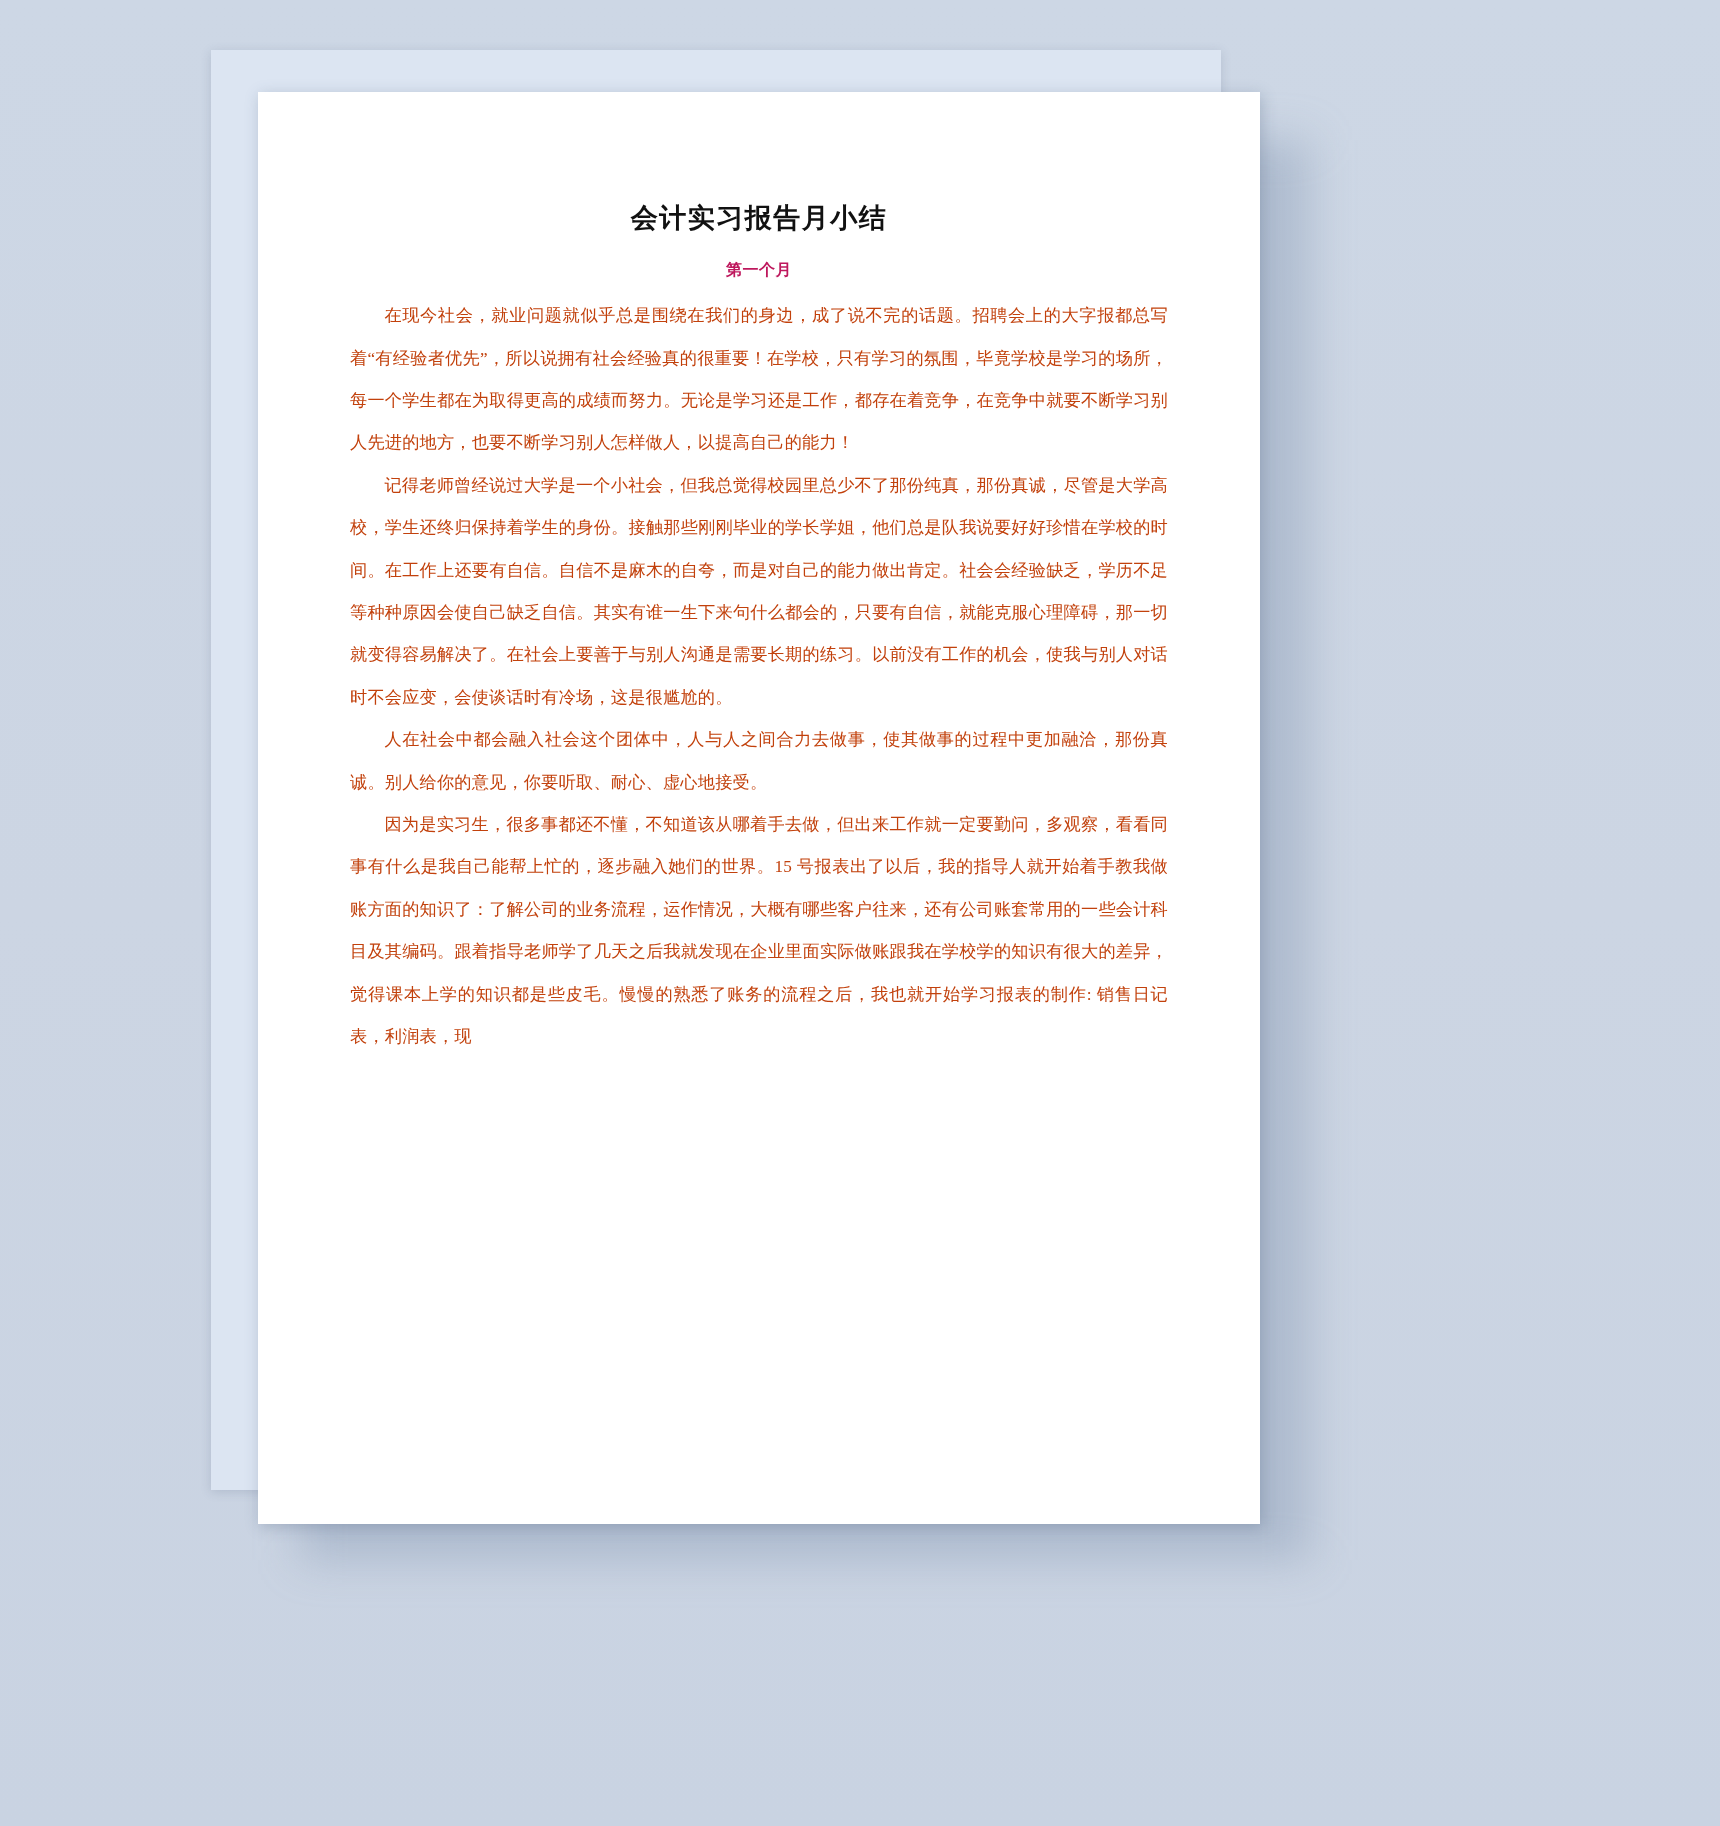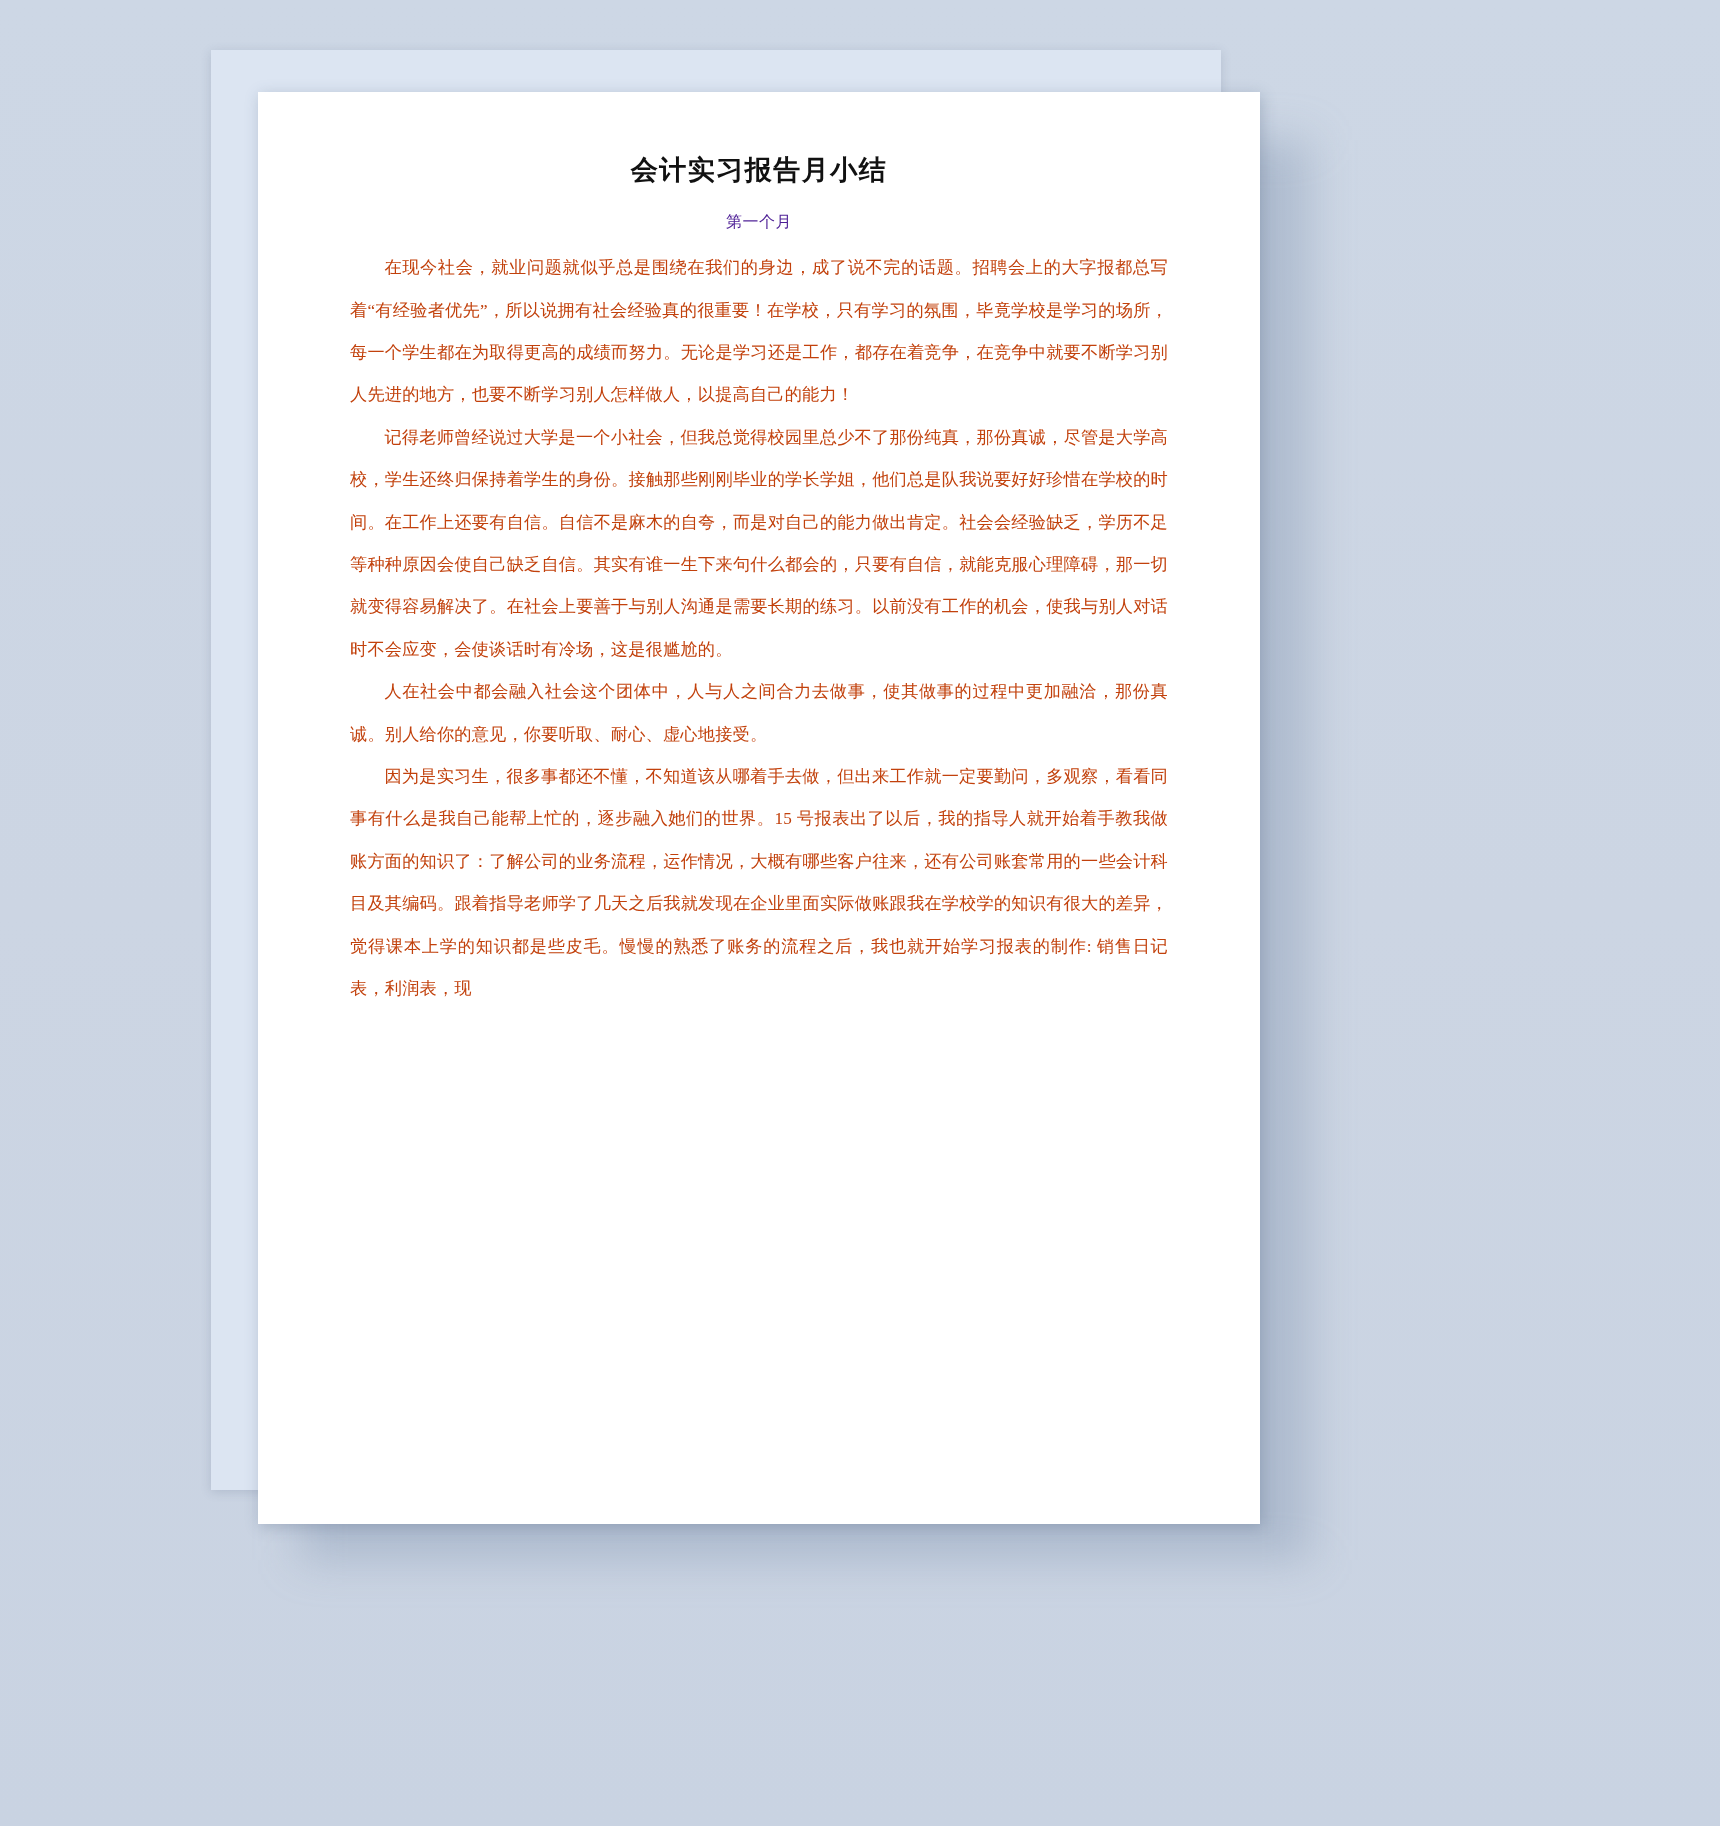--- a/index.html
+++ b/index.html
@@ -56,39 +56,39 @@
     box-shadow: 2px 3px 14px rgba(70, 90, 120, 0.28);
     overflow: hidden;
   }
 
   .page-inner {
     position: absolute;
     left: 0;
     top: 0;
     width: 1002px;
     height: 1432px;
-    padding: 62px 92px 40px 92px;
+    padding: 110px 92px 40px 92px;
   }
 
   .doc-title {
     text-align: center;
     font-size: 27px;
     font-weight: bold;
     letter-spacing: 1.5px;
     color: #111111;
     margin: 0 0 26px 0;
     line-height: 1.2;
     font-family: "Liberation Sans", "DejaVu Sans", sans-serif;
   }
 
   .doc-subtitle {
     text-align: center;
     font-size: 16px;
-    font-weight: normal;
-    color: #4c1d95;
+    font-weight: bold;
+    color: #be185d;
     margin: 8px 0 14px 0;
     line-height: 1.3;
     letter-spacing: 0.5px;
   }
 
   .body-copy p {
     margin: 0 0 0 0;
     font-size: 17.2px;
     line-height: 42.4px;
     color: #c2410c;

